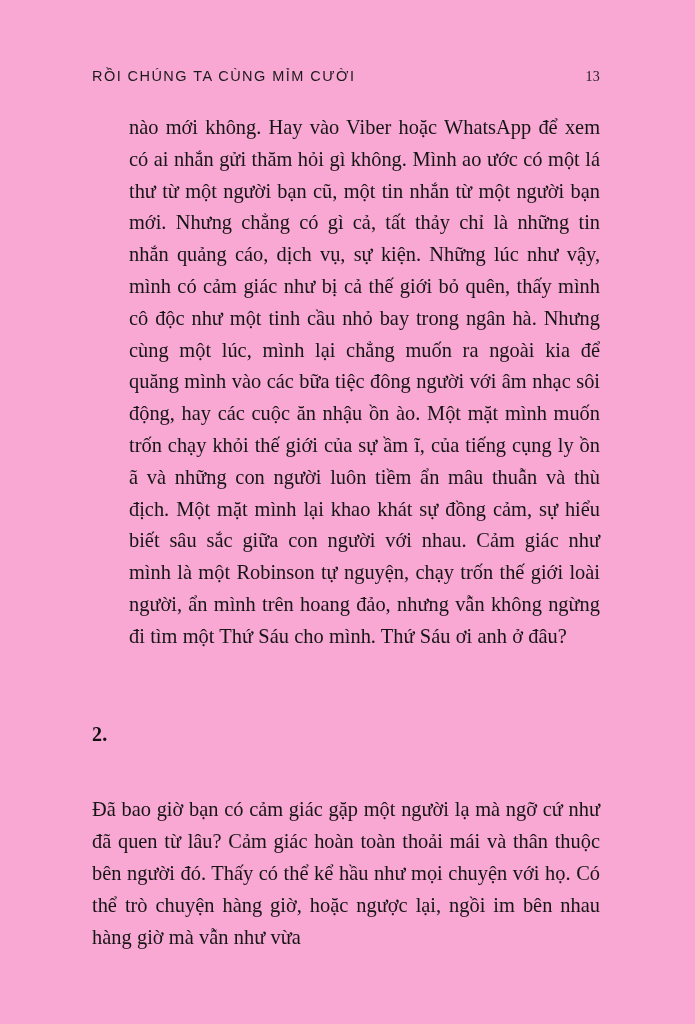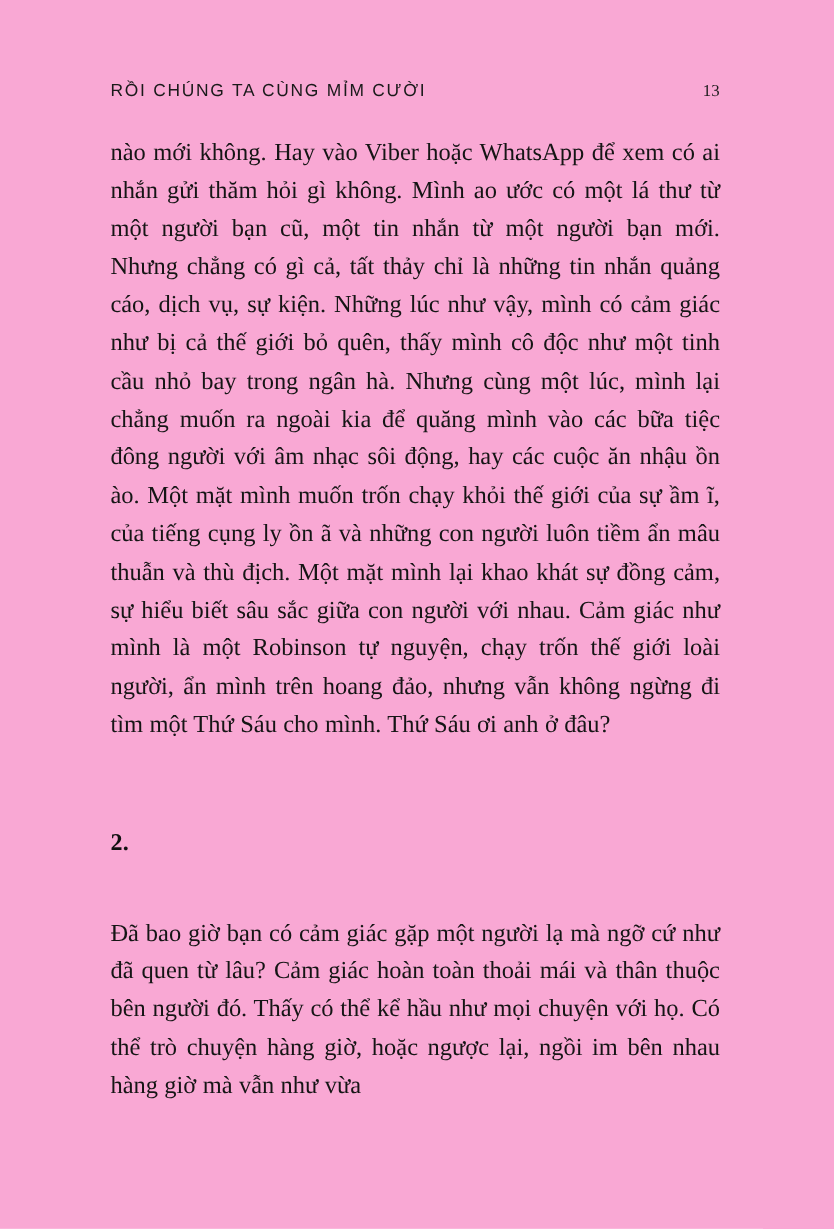--- a/index.html
+++ b/index.html
@@ -61,20 +61,21 @@
     font-size: 20.4px;
     line-height: 31.8px;
     text-align: justify;
     text-justify: inter-word;
     color: #151515;
     word-spacing: 0.2px;
     hyphens: none;
   }
   .para.last-line-natural {
     text-align-last: left;
+    margin-left: 37px;
   }
   .section-number {
     margin: 0;
     font-size: 20px;
     font-weight: bold;
     line-height: 31.8px;
     color: #111111;
     letter-spacing: 0.3px;
   }
   .gap-before-section {

